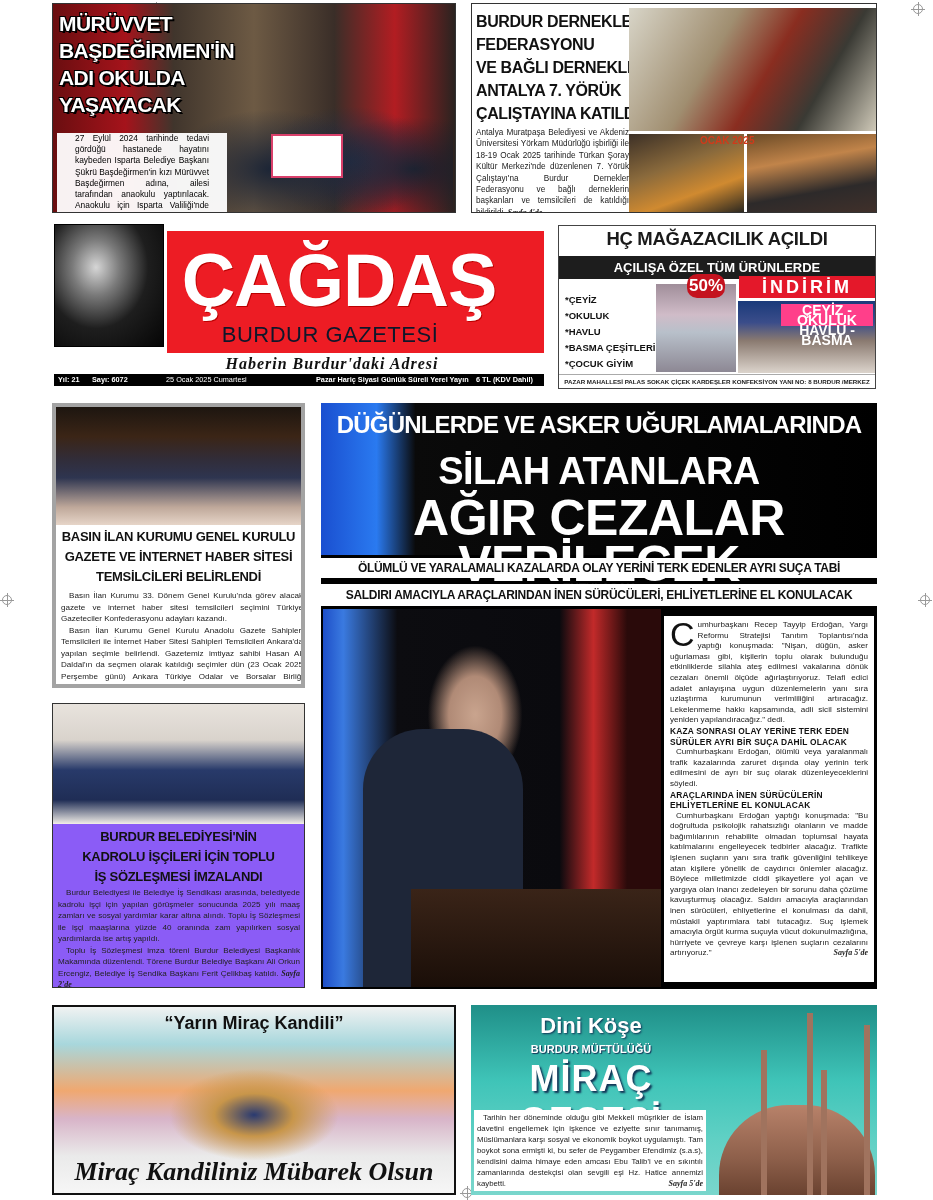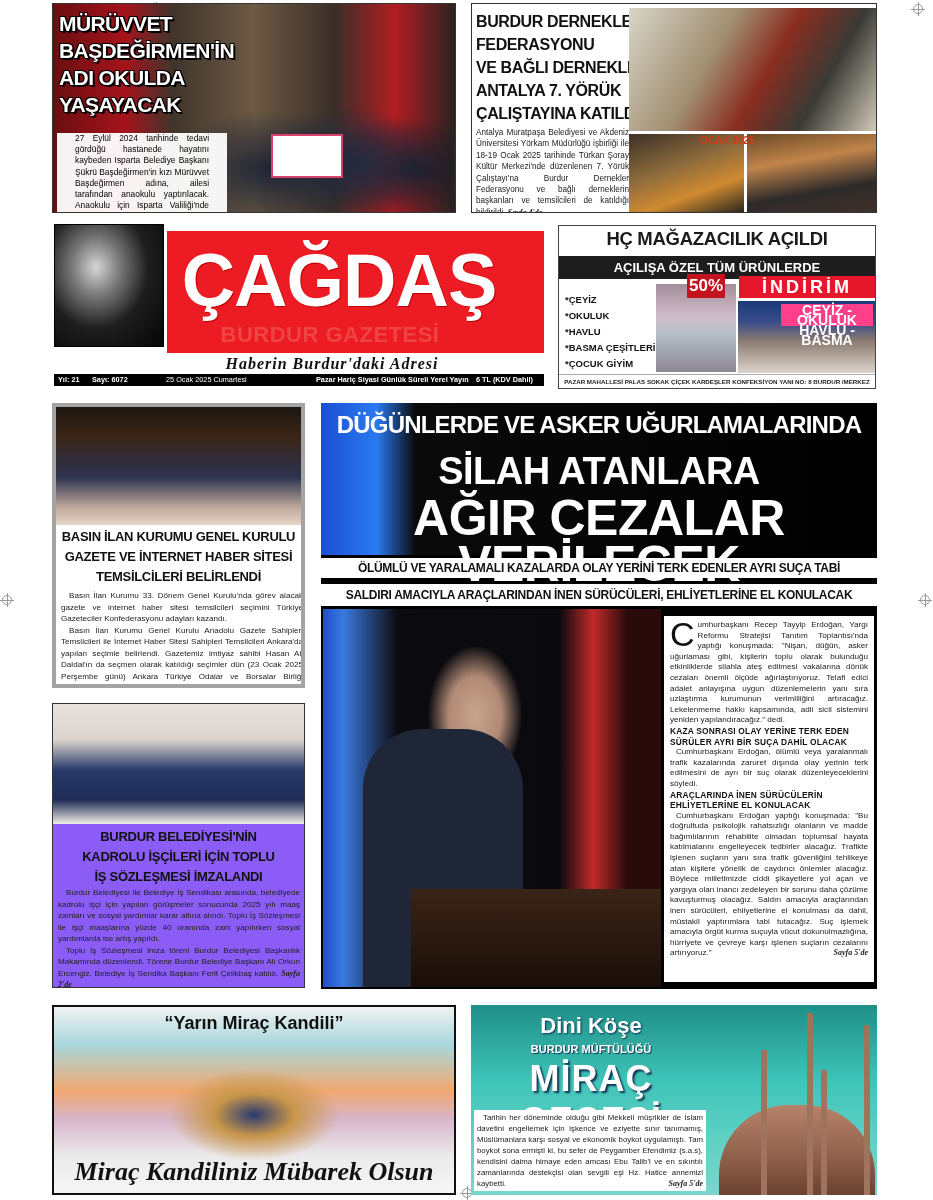--- a/index.html
+++ b/index.html
@@ -33,34 +33,34 @@
   #a2 .p2 { position: absolute; left: 157px; top: 130px; width: 115px; height: 78px; background: linear-gradient(160deg,#3c3026 0%,#8a6a3c 40%,#d08a30 70%,#2c2820 100%); }
   #a2 .p3 { position: absolute; left: 275px; top: 130px; width: 129px; height: 78px; background: linear-gradient(170deg,#6a4a26 0%,#c1844a 35%,#2d2a2a 70%,#40302a 100%); }
   #a2 .ocak { position: absolute; left: 228px; top: 132px; color: #d13a1a; font-size: 10px; font-weight: bold; text-align: right; line-height: 10px; }
 
   
   #mast { left: 52px; top: 223px; width: 494px; height: 166px; }
   #mast .ata { position: absolute; left: 2px; top: 1px; width: 110px; height: 123px; background: radial-gradient(ellipse at 38% 35%, #d6d6d6 0%, #7a7a7a 25%, #1e1e1e 55%, #050505 100%); border: 1px solid #000; }
   #mast .redbar { position: absolute; left: 115px; top: 8px; width: 377px; height: 122px; background: #ed1c24; }
   #mast .logo { position: absolute; left: 82px; top: 18px; width: 410px; text-align: center; font-family: "Liberation Sans", sans-serif; font-weight: bold; font-size: 74px; line-height: 80px; color: #fff; letter-spacing: -1px;
         text-shadow: 1px 1px 0 #b00; }
-  #mast .sub { position: absolute; left: 138px; top: 100px; width: 280px; text-align: center; font-weight: bold; font-size: 22px; line-height: 24px; color: #ef4444; letter-spacing: 0.5px; }
+  #mast .sub { position: absolute; left: 138px; top: 100px; width: 280px; text-align: center; font-weight: normal; font-size: 22px; line-height: 24px; color: #0f172a; letter-spacing: 0.5px; }
   #mast .slogan { position: absolute; left: 140px; top: 132px; width: 280px; text-align: center; font-family: "Liberation Serif", serif; font-style: italic; font-weight: bold; font-size: 16px; color: #111; letter-spacing: 1px; }
   #mast .info { position: absolute; left: 2px; top: 151px; width: 490px; height: 12px; background: #000; color: #fff; font-size: 7.3px; line-height: 12px; font-weight: bold; }
   #mast .info span { position: absolute; top: 0; white-space: nowrap; }
 
   
   #ad { left: 558px; top: 225px; width: 318px; height: 164px; border: 1px solid #444; background: #fff; }
   #ad .title { position: absolute; left: 0; top: 2px; width: 100%; text-align: center; font-size: 18.5px; font-weight: bold; color: #1a1a1a; letter-spacing: -0.3px; }
   #ad .band { position: absolute; left: 0; top: 30px; width: 100%; height: 23px; background: #1d1d1d; color: #fff; font-size: 13px; font-weight: bold; text-align: center; line-height: 23px; }
   #ad .list { position: absolute; left: 6px; top: 66px; font-size: 9.5px; font-weight: bold; line-height: 16px; color: #111; }
   #ad .pic1 { position: absolute; left: 97px; top: 58px; width: 80px; height: 88px; background: linear-gradient(180deg,#a08e9a 0%,#d0bcc8 35%,#b8c0ca 55%,#8d8894 100%); }
   #ad .pic2 { position: absolute; left: 179px; top: 75px; width: 137px; height: 72px; background: linear-gradient(180deg,#1a3a7a 0%,#3b4d8a 30%,#8a7a70 55%,#dcd4cc 100%); }
   #ad .disc { position: absolute; left: 180px; top: 50px; width: 136px; height: 22px; background: #e4182a; color: #fff; font-size: 18px; font-weight: bold; line-height: 22px; text-align: center; letter-spacing: 3px; }
-  #ad .pct { position: absolute; left: 128px; top: 48px; color: #fff; background: #c4121e; font-size: 17px; font-weight: bold; padding: 0 2px; line-height: 24px; border-radius: 1px; }
+  #ad .pct { position: absolute; left: 128px; top: 48px; color: #fff; background: #c4121e; font-size: 17px; font-weight: bold; padding: 0 2px; line-height: 24px; border-radius: 10px; }
   #ad .cats { position: absolute; left: 222px; top: 78px; width: 92px; height: 22px; background: #ff3f8a; color: #fff; font-size: 14px; font-weight: bold; line-height: 10px; text-align: center; padding-top: 1px; }
   #ad .addr { position: absolute; left: 0; bottom: 0; width: 100%; height: 14px; background: #fff; border-top: 1px solid #aaa; font-size: 6.2px; font-weight: bold; text-align: center; line-height: 14px; color: #222; }
 
   
   #a3 { left: 52px; top: 403px; width: 253px; height: 285px; border: 4px solid #a3a3a3; background: #fff; }
   #a3 .photo { position: absolute; left: 0; top: 0; width: 100%; height: 118px; background: linear-gradient(180deg,#1d1610 0%,#3b2516 25%,#312d3a 45%,#2e3550 60%,#bfa89a 85%,#e6d5c8 100%); }
   #a3 .headline { position: absolute; left: 0; top: 120px; width: 100%; text-align: center; font-size: 13px; font-weight: bold; line-height: 20px; color: #111; letter-spacing: -0.3px; }
   #a3 .text { position: absolute; left: 5px; top: 183px; width: 242px; font-size: 8.1px; line-height: 11.5px; color: #222; }
 
   

